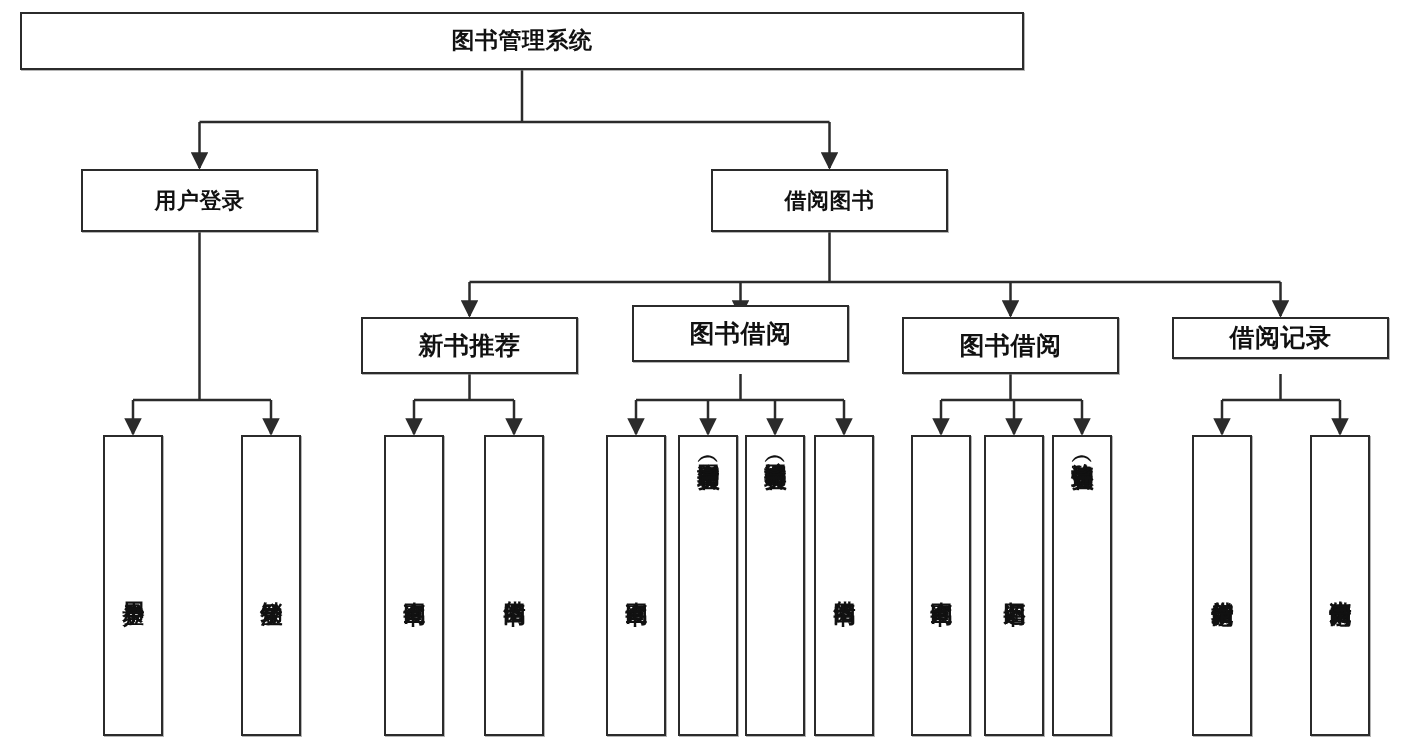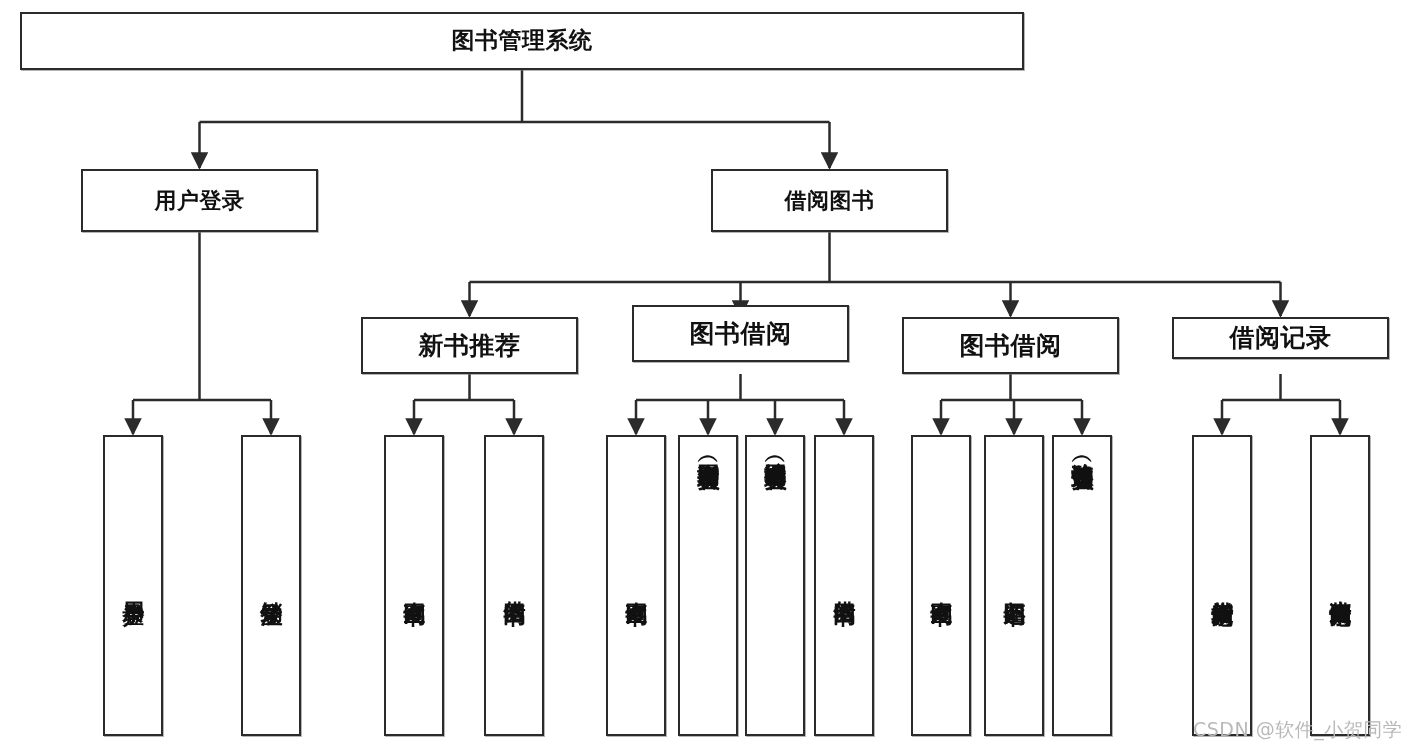--- a/index.html
+++ b/index.html
@@ -181,15 +181,14 @@
         <span class="node-label">确认归还（管理员）</span>
       </div>
       <div class="node-box node-leaf align-center" style="left: 1192px; top: 435px; width: 60px; height: 301px;">
         <span class="node-label">新增借阅记录</span>
       </div>
       <div class="node-box node-leaf align-center" style="left: 1310px; top: 435px; width: 60px; height: 301px;">
         <span class="node-label">查询借阅记录</span>
       </div>
     </div>
 
-  <div id="watermark" style="left: 1193px; top: 717px;">CSDN @软件_小贺同学</div>
 
 </div>
 
 </body></html>

